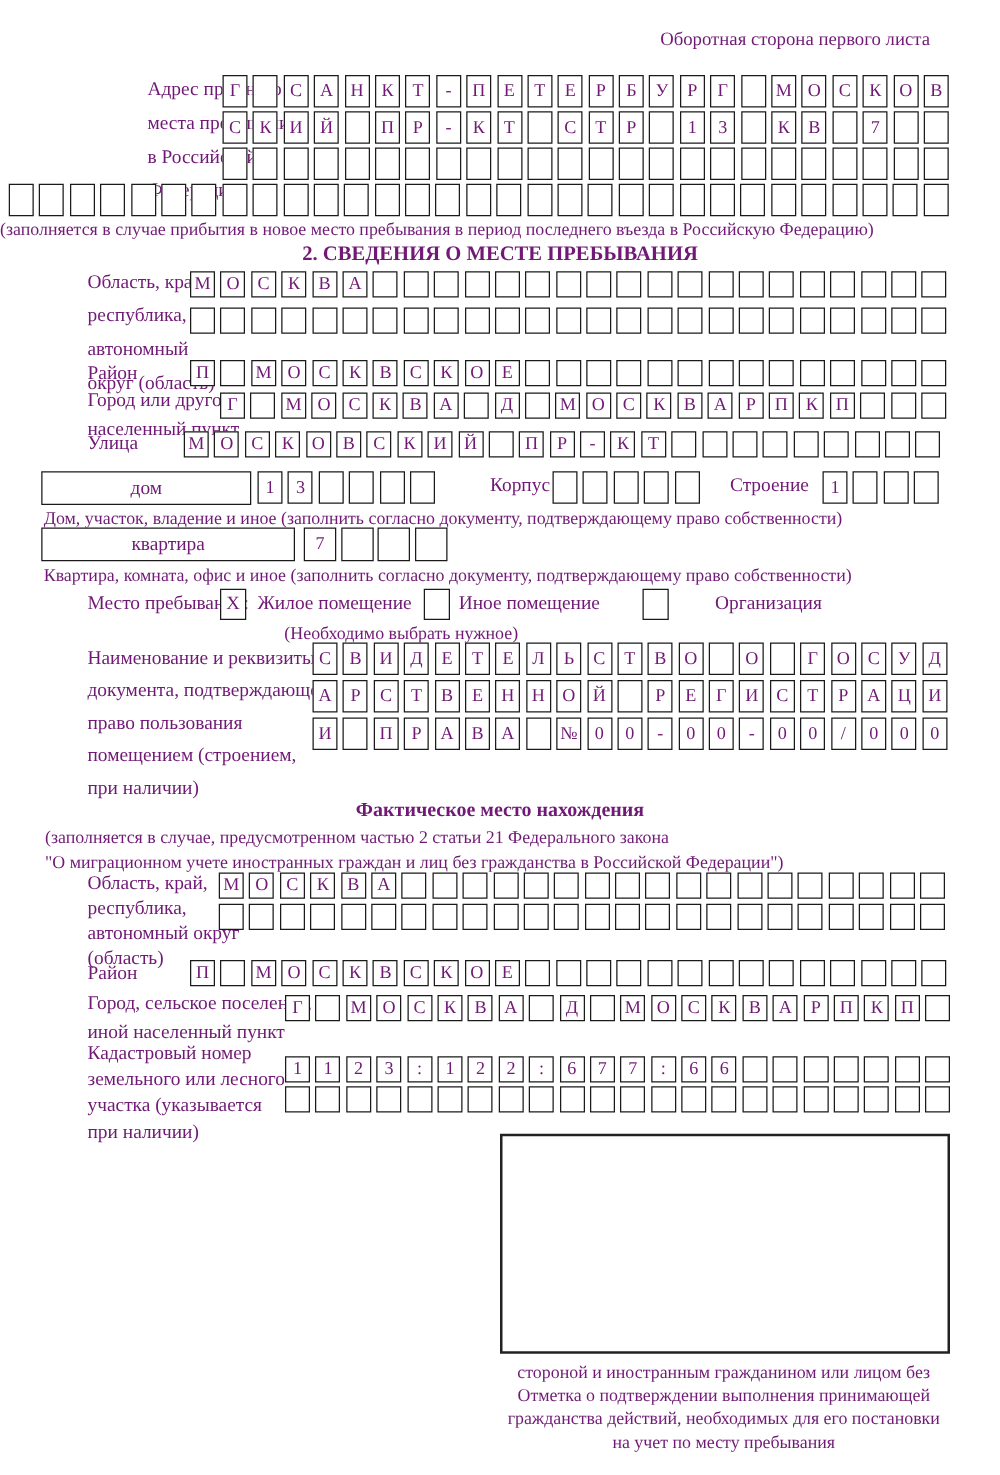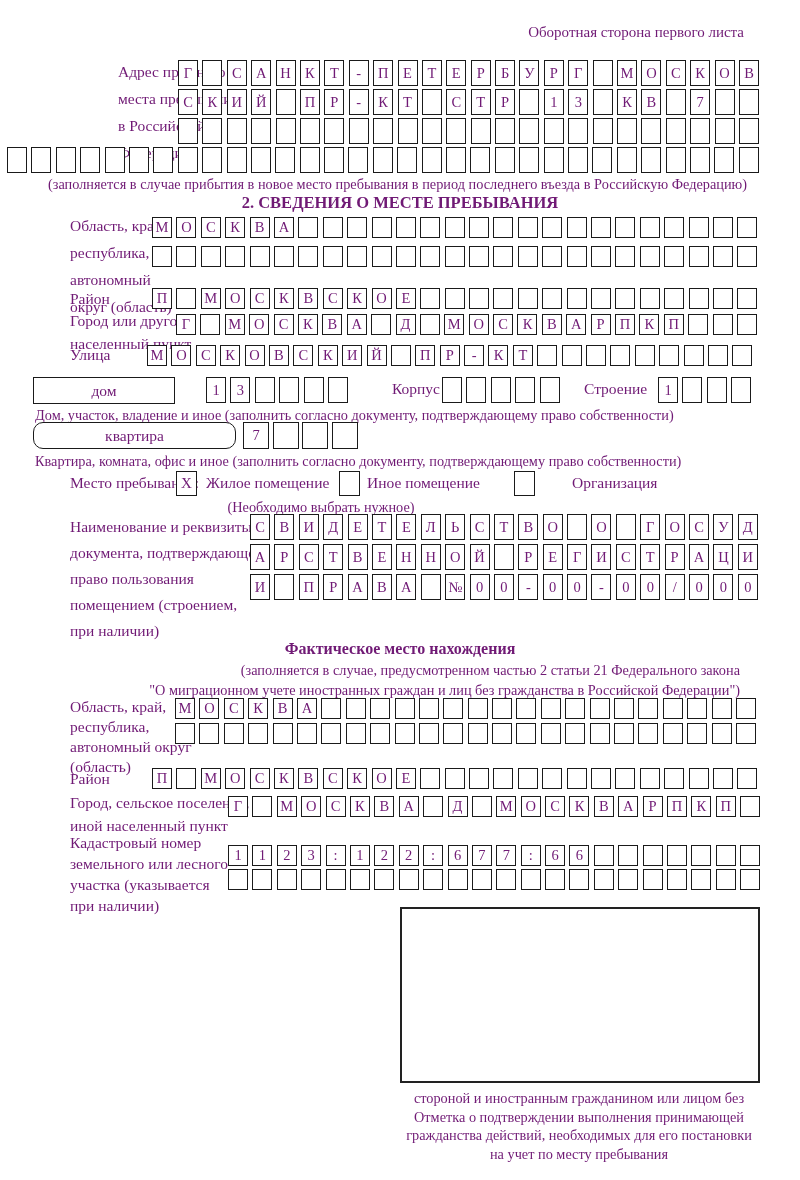--- a/index.html
+++ b/index.html
@@ -6,21 +6,21 @@
   .page{position:relative;width:800px;height:1180px;background:#fff;overflow:hidden;
         font-family:"Liberation Serif", serif;color:#701a75;}
   .abs{position:absolute;}
   .lbl{position:absolute;font-size:15.5px;white-space:nowrap;}
   .lh27 .line{line-height:27px;}
   .lh26 .line{line-height:26px;}
   .lh23 .line{line-height:23px;}
   .lh21 .line{line-height:21px;}
   .lh20 .line{line-height:20px;}
   .note{position:absolute;font-size:14.3px;white-space:nowrap;}
-  .note-c{left:0;width:656px;text-align:right;padding-left:48px;}
+  .note-c{left:0;width:656px;text-align:left;}
   .sect-title{position:absolute;left:0;width:800px;text-align:center;
               font-weight:bold;font-size:16.5px;white-space:nowrap;}
   .cellrow{position:absolute;display:flex;gap:4.4px;}
   .cell{flex:none;width:20px;height:26px;border:1.7px solid #1a1a1a;box-sizing:border-box;
         display:flex;align-items:center;justify-content:center;
         font-size:14.5px;line-height:1;background:#fff;}
   .cellrow.sm .cell{height:21px;}
   .cellrow.lg{gap:3.5px;}
   .cellrow.lg .cell{width:26px;height:27px;}
   .widebox{position:absolute;border:1.8px solid #1a1a1a;box-sizing:border-box;height:27px;
@@ -304,21 +304,21 @@
       <span class="cell"></span>
       <span class="cell"></span>
       <span class="cell"></span>
       <span class="cell"></span>
       <span class="cell"></span>
       <span class="cell"></span>
       <span class="cell"></span>
       <span class="cell"></span>
     </div>
 
-  <div class="widebox" style="left:33px;top:377px;width:142px;">дом</div>
+  <div class="widebox" style="left:33px;top:377px;width:168px;">дом</div>
   <div class="cellrow" style="left:206px;top:377px;">
       <span class="cell">1</span>
       <span class="cell">3</span>
       <span class="cell"></span>
       <span class="cell"></span>
       <span class="cell"></span>
       <span class="cell"></span>
     </div>
   <div class="lbl" style="left:392px;top:380px;">Корпус</div>
   <div class="cellrow" style="left:442px;top:377px;">
@@ -330,21 +330,21 @@
     </div>
   <div class="lbl" style="left:584px;top:380px;">Строение</div>
   <div class="cellrow" style="left:658px;top:377px;">
       <span class="cell">1</span>
       <span class="cell"></span>
       <span class="cell"></span>
       <span class="cell"></span>
     </div>
   <div class="note" style="left:35px;top:407px;">Дом, участок, владение и иное (заполнить согласно документу, подтверждающему право собственности)</div>
 
-  <div class="widebox" style="left:33px;top:422px;width:203px;border-radius:10px;">квартира</div>
+  <div class="widebox" style="left:33px;top:422px;width:203px;">квартира</div>
   <div class="cellrow lg" style="left:243px;top:422px;">
       <span class="cell">7</span>
       <span class="cell"></span>
       <span class="cell"></span>
       <span class="cell"></span>
     </div>
   <div class="note" style="left:35px;top:453px;">Квартира, комната, офис и иное (заполнить согласно документу, подтверждающему право собственности)</div>
 
   <div class="lbl" style="left:70px;top:474px;">Место пребывания:</div>
   <span class="checkbox" style="left:176px;top:471px;">X</span>

